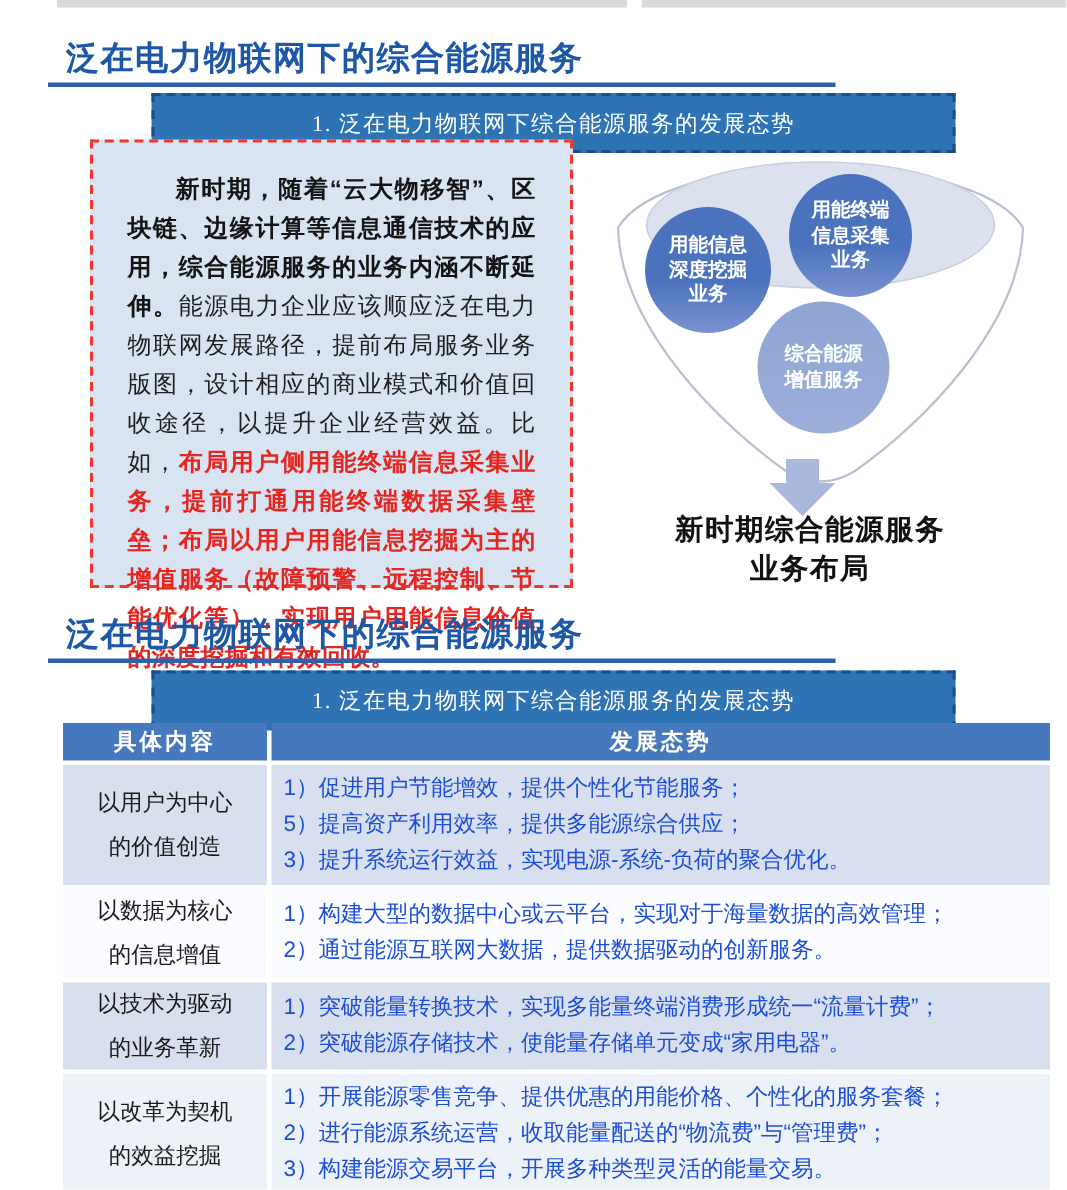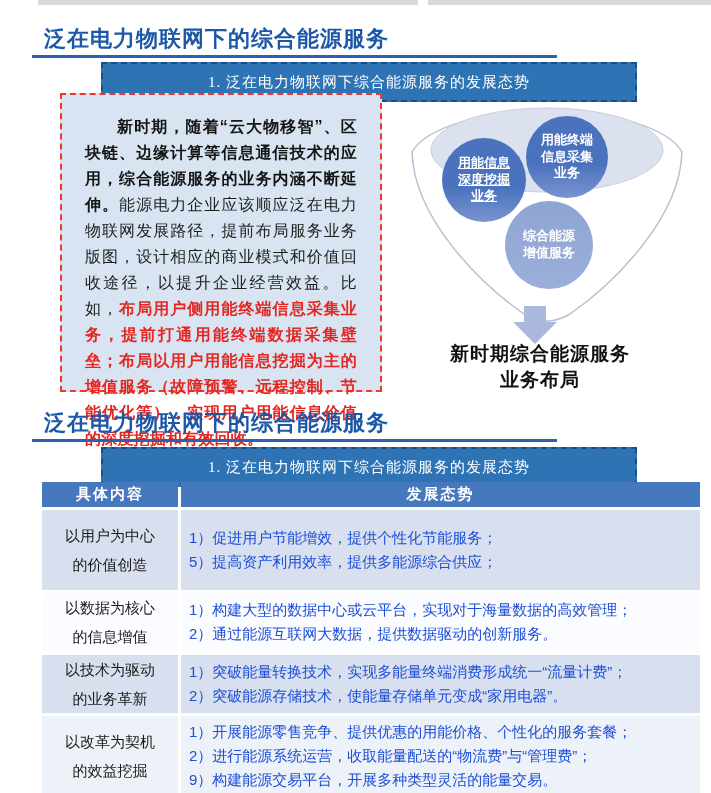--- a/index.html
+++ b/index.html
@@ -87,21 +87,21 @@
 
 <div class="abs textbox" style="left:60px;top:93px;">
   <p><span class="seg-bold">新时期，随着“云大物移智”、区块链、边缘计算等信息通信技术的应用，综合能源服务的业务内涵不断延伸。</span><span class="seg-normal">能源电力企业应该顺应泛在电力物联网发展路径，提前布局服务业务版图，设计相应的商业模式和价值回收途径，以提升企业经营效益。比如，</span><span class="seg-red">布局用户侧用能终端信息采集业务，提前打通用能终端数据采集壁垒；布局以用户用能信息挖掘为主的增值服务（故障预警、远程控制、节能优化等），实现用户用能信息价值的深度挖掘和有效回收。</span></p>
 </div>
 
 <div class="abs diagram" style="left:398px;top:94px;">
   <svg width="313" height="256" viewBox="0 0 313 256">
     <path d="M 14 58 A 138 52 0 0 1 284 58 C 282 125 215 190 172 220 Q 149 234 126 220 C 83 190 16 125 14 58 Z" fill="#ffffff" stroke="#b9c0d2" stroke-width="1.5"></path>
     <ellipse cx="149" cy="56" rx="116" ry="42" fill="#dbe1ee" stroke="#c9cfdd" stroke-width="1"></ellipse>
   </svg>
-  <div class="circle circle-dark" style="left:44px;top:44px;width:84px;height:84px;text-decoration:underline;">用能信息
+  <div class="circle circle-dark" style="left:32px;top:44px;width:84px;height:84px;">用能信息
 深度挖掘
 业务</div>
   <div class="circle circle-dark" style="left:128px;top:22px;width:82px;height:82px;">用能终端
 信息采集
 业务</div>
   <div class="circle circle-light" style="left:107px;top:107px;width:88px;height:88px;">综合能源
 增值服务</div>
   <div class="abs arrow-stem" style="left:126px;top:212px;"></div>
   <div class="abs arrow-head" style="left:115px;top:228px;"></div>
 </div>
@@ -116,20 +116,21 @@
 
 <div class="abs table" style="left:42px;top:482px;">
   <div class="th">具体内容</div>
   <div class="th">发展态势</div>
 
   <div class="cat bg-a mh1">以用户为中心
 的价值创造</div>
   <div class="content bg-a mh1">
     <div>1）促进用户节能增效，提供个性化节能服务；</div>
     <div>5）提高资产利用效率，提供多能源综合供应；</div>
+    <div>3）提升系统运行效益，实现电源-系统-负荷的聚合优化。</div>
   </div>
 
   <div class="cat bg-b mh2">以数据为核心
 的信息增值</div>
   <div class="content bg-b mh2">
     <div>1）构建大型的数据中心或云平台，实现对于海量数据的高效管理；</div>
     <div>2）通过能源互联网大数据，提供数据驱动的创新服务。</div>
   </div>
 
   <div class="cat bg-a mh3">以技术为驱动
@@ -137,15 +138,15 @@
   <div class="content bg-a mh3">
     <div>1）突破能量转换技术，实现多能量终端消费形成统一“流量计费”；</div>
     <div>2）突破能源存储技术，使能量存储单元变成“家用电器”。</div>
   </div>
 
   <div class="cat bg-c mh4">以改革为契机
 的效益挖掘</div>
   <div class="content bg-c mh4">
     <div>1）开展能源零售竞争、提供优惠的用能价格、个性化的服务套餐；</div>
     <div>2）进行能源系统运营，收取能量配送的“物流费”与“管理费”；</div>
-    <div>9）构建能源交易平台，开展多种类型灵活的能量交易。</div>
+    <div>3）构建能源交易平台，开展多种类型灵活的能量交易。</div>
   </div>
 </div>
 
 </body></html>

